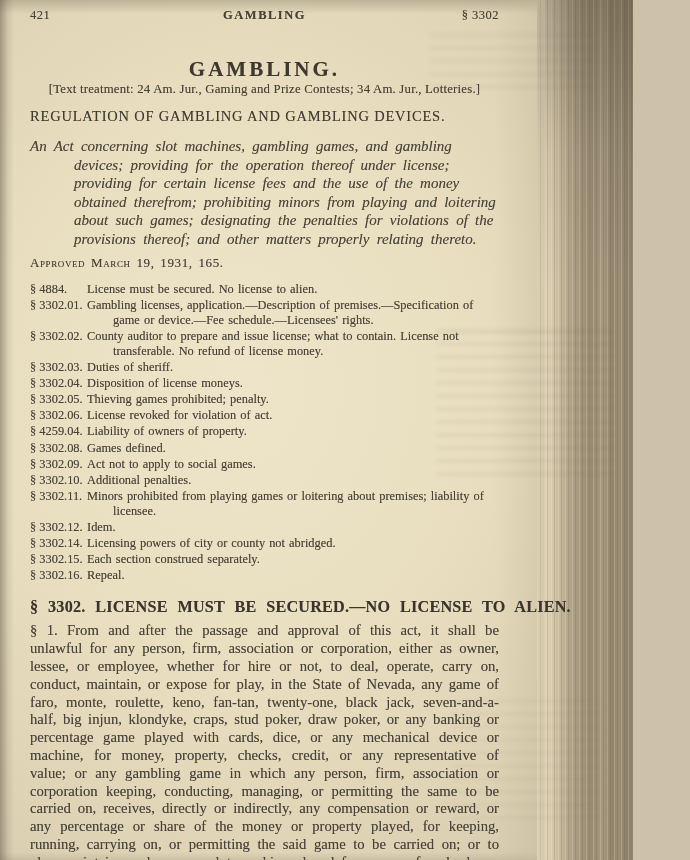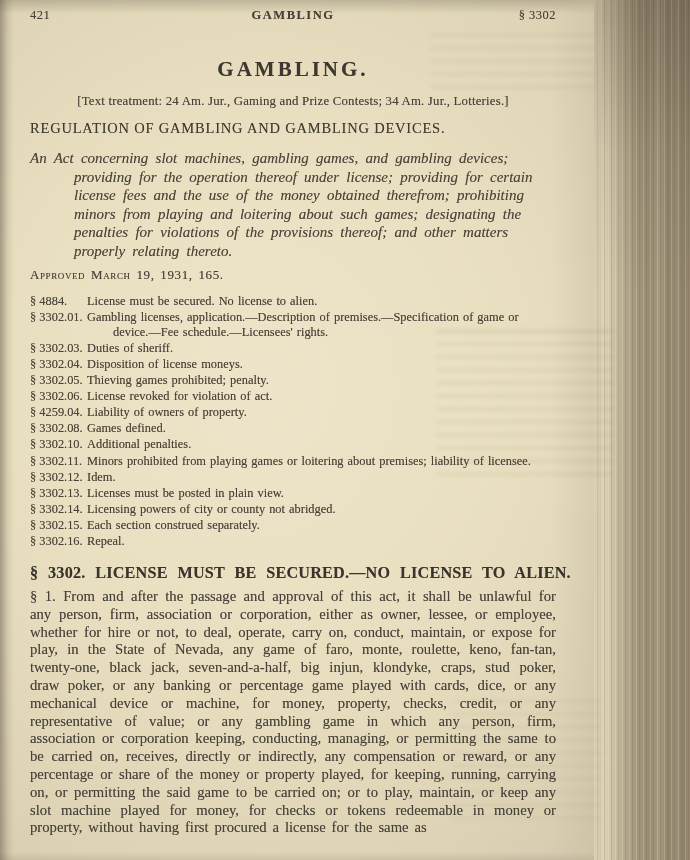--- a/index.html
+++ b/index.html
@@ -2,21 +2,21 @@
 <html><head>
 <meta charset="utf-8">
 <style>
   html,body{margin:0;padding:0;}
   body{
     width:690px;height:860px;overflow:hidden;
     font-family:"Liberation Serif","DejaVu Serif",serif;
     background:#cdc2a9;
   }
   .scan{
-    position:relative;width:690px;height:860px;overflow:hidden;
+    position:relative;width:633px;height:860px;overflow:hidden;
     background:
       linear-gradient(180deg, rgba(95,86,70,.28) 0, rgba(95,86,70,0) 14px),
       linear-gradient(0deg, rgba(95,86,70,.14) 0, rgba(95,86,70,0) 8px),
       radial-gradient(ellipse at 38% 45%, #eee4c9 0%, #e8debf 45%, #ddd2b4 75%, #cfc4a9 100%);
   }
   
   .gutter{
     position:absolute;left:0;top:0;bottom:0;width:14px;
     background:linear-gradient(90deg, rgba(84,74,58,.45), rgba(84,74,58,.12) 55%, rgba(84,74,58,0));
   }
@@ -56,21 +56,21 @@
     display:flex;align-items:baseline;font-size:12.5px;margin-bottom:0;
   }
   .runhead .pageno{width:90px;letter-spacing:.5px;}
   .runhead .runtitle{flex:1;text-align:center;font-weight:bold;letter-spacing:1.5px;font-size:12.5px;}
   .runhead .secref{width:90px;text-align:right;letter-spacing:.5px;}
 
   .main-title{
     margin-top:34px;text-align:center;font-size:21px;letter-spacing:3px;
     color:#3e3930;font-weight:600;
   }
-  .treatment{margin-top:12px;text-align:center;font-size:12.8px;letter-spacing:.2px;}
+  .treatment{text-align:center;font-size:12.8px;letter-spacing:.2px;}
   .subtitle{margin-top:11px;font-size:14.5px;letter-spacing:.8px;color:#403b32;}
 
   .act{
     margin-top:12px;font-style:italic;font-size:15px;line-height:18.6px;
     padding-left:44px;text-indent:-44px;word-spacing:3.5px;color:#4a443a;
   }
   .approved{
     margin-top:6px;font-size:13px;font-variant:small-caps;
     letter-spacing:.6px;word-spacing:2px;
   }
@@ -122,20 +122,24 @@
     <div class="toc">
       <div class="toc-row">
           <span class="toc-label">§ 4884.</span>
           <span class="toc-text">License must be secured.  No license to alien.</span>
         </div>
       <div class="toc-row">
           <span class="toc-label">§ 3302.01.</span>
           <span class="toc-text">Gambling licenses, application.—Description of premises.—Specification of game or device.—Fee schedule.—Licensees' rights.</span>
         </div>
       <div class="toc-row">
+          <span class="toc-label">§ 3302.02.</span>
+          <span class="toc-text">County auditor to prepare and issue license; what to contain.  License not transferable.  No refund of license money.</span>
+        </div>
+      <div class="toc-row">
           <span class="toc-label">§ 3302.03.</span>
           <span class="toc-text">Duties of sheriff.</span>
         </div>
       <div class="toc-row">
           <span class="toc-label">§ 3302.04.</span>
           <span class="toc-text">Disposition of license moneys.</span>
         </div>
       <div class="toc-row">
           <span class="toc-label">§ 3302.05.</span>
           <span class="toc-text">Thieving games prohibited; penalty.</span>
@@ -146,34 +150,34 @@
         </div>
       <div class="toc-row">
           <span class="toc-label">§ 4259.04.</span>
           <span class="toc-text">Liability of owners of property.</span>
         </div>
       <div class="toc-row">
           <span class="toc-label">§ 3302.08.</span>
           <span class="toc-text">Games defined.</span>
         </div>
       <div class="toc-row">
+          <span class="toc-label">§ 3302.09.</span>
+          <span class="toc-text">Act not to apply to social games.</span>
+        </div>
+      <div class="toc-row">
           <span class="toc-label">§ 3302.10.</span>
           <span class="toc-text">Additional penalties.</span>
         </div>
       <div class="toc-row">
           <span class="toc-label">§ 3302.11.</span>
           <span class="toc-text">Minors prohibited from playing games or loitering about premises; liability of licensee.</span>
         </div>
       <div class="toc-row">
           <span class="toc-label">§ 3302.12.</span>
           <span class="toc-text">Idem.</span>
-        </div>
-      <div class="toc-row">
-          <span class="toc-label">§ 3302.13.</span>
-          <span class="toc-text">Licenses must be posted in plain view.</span>
         </div>
       <div class="toc-row">
           <span class="toc-label">§ 3302.14.</span>
           <span class="toc-text">Licensing powers of city or county not abridged.</span>
         </div>
       <div class="toc-row">
           <span class="toc-label">§ 3302.15.</span>
           <span class="toc-text">Each section construed separately.</span>
         </div>
       <div class="toc-row">

